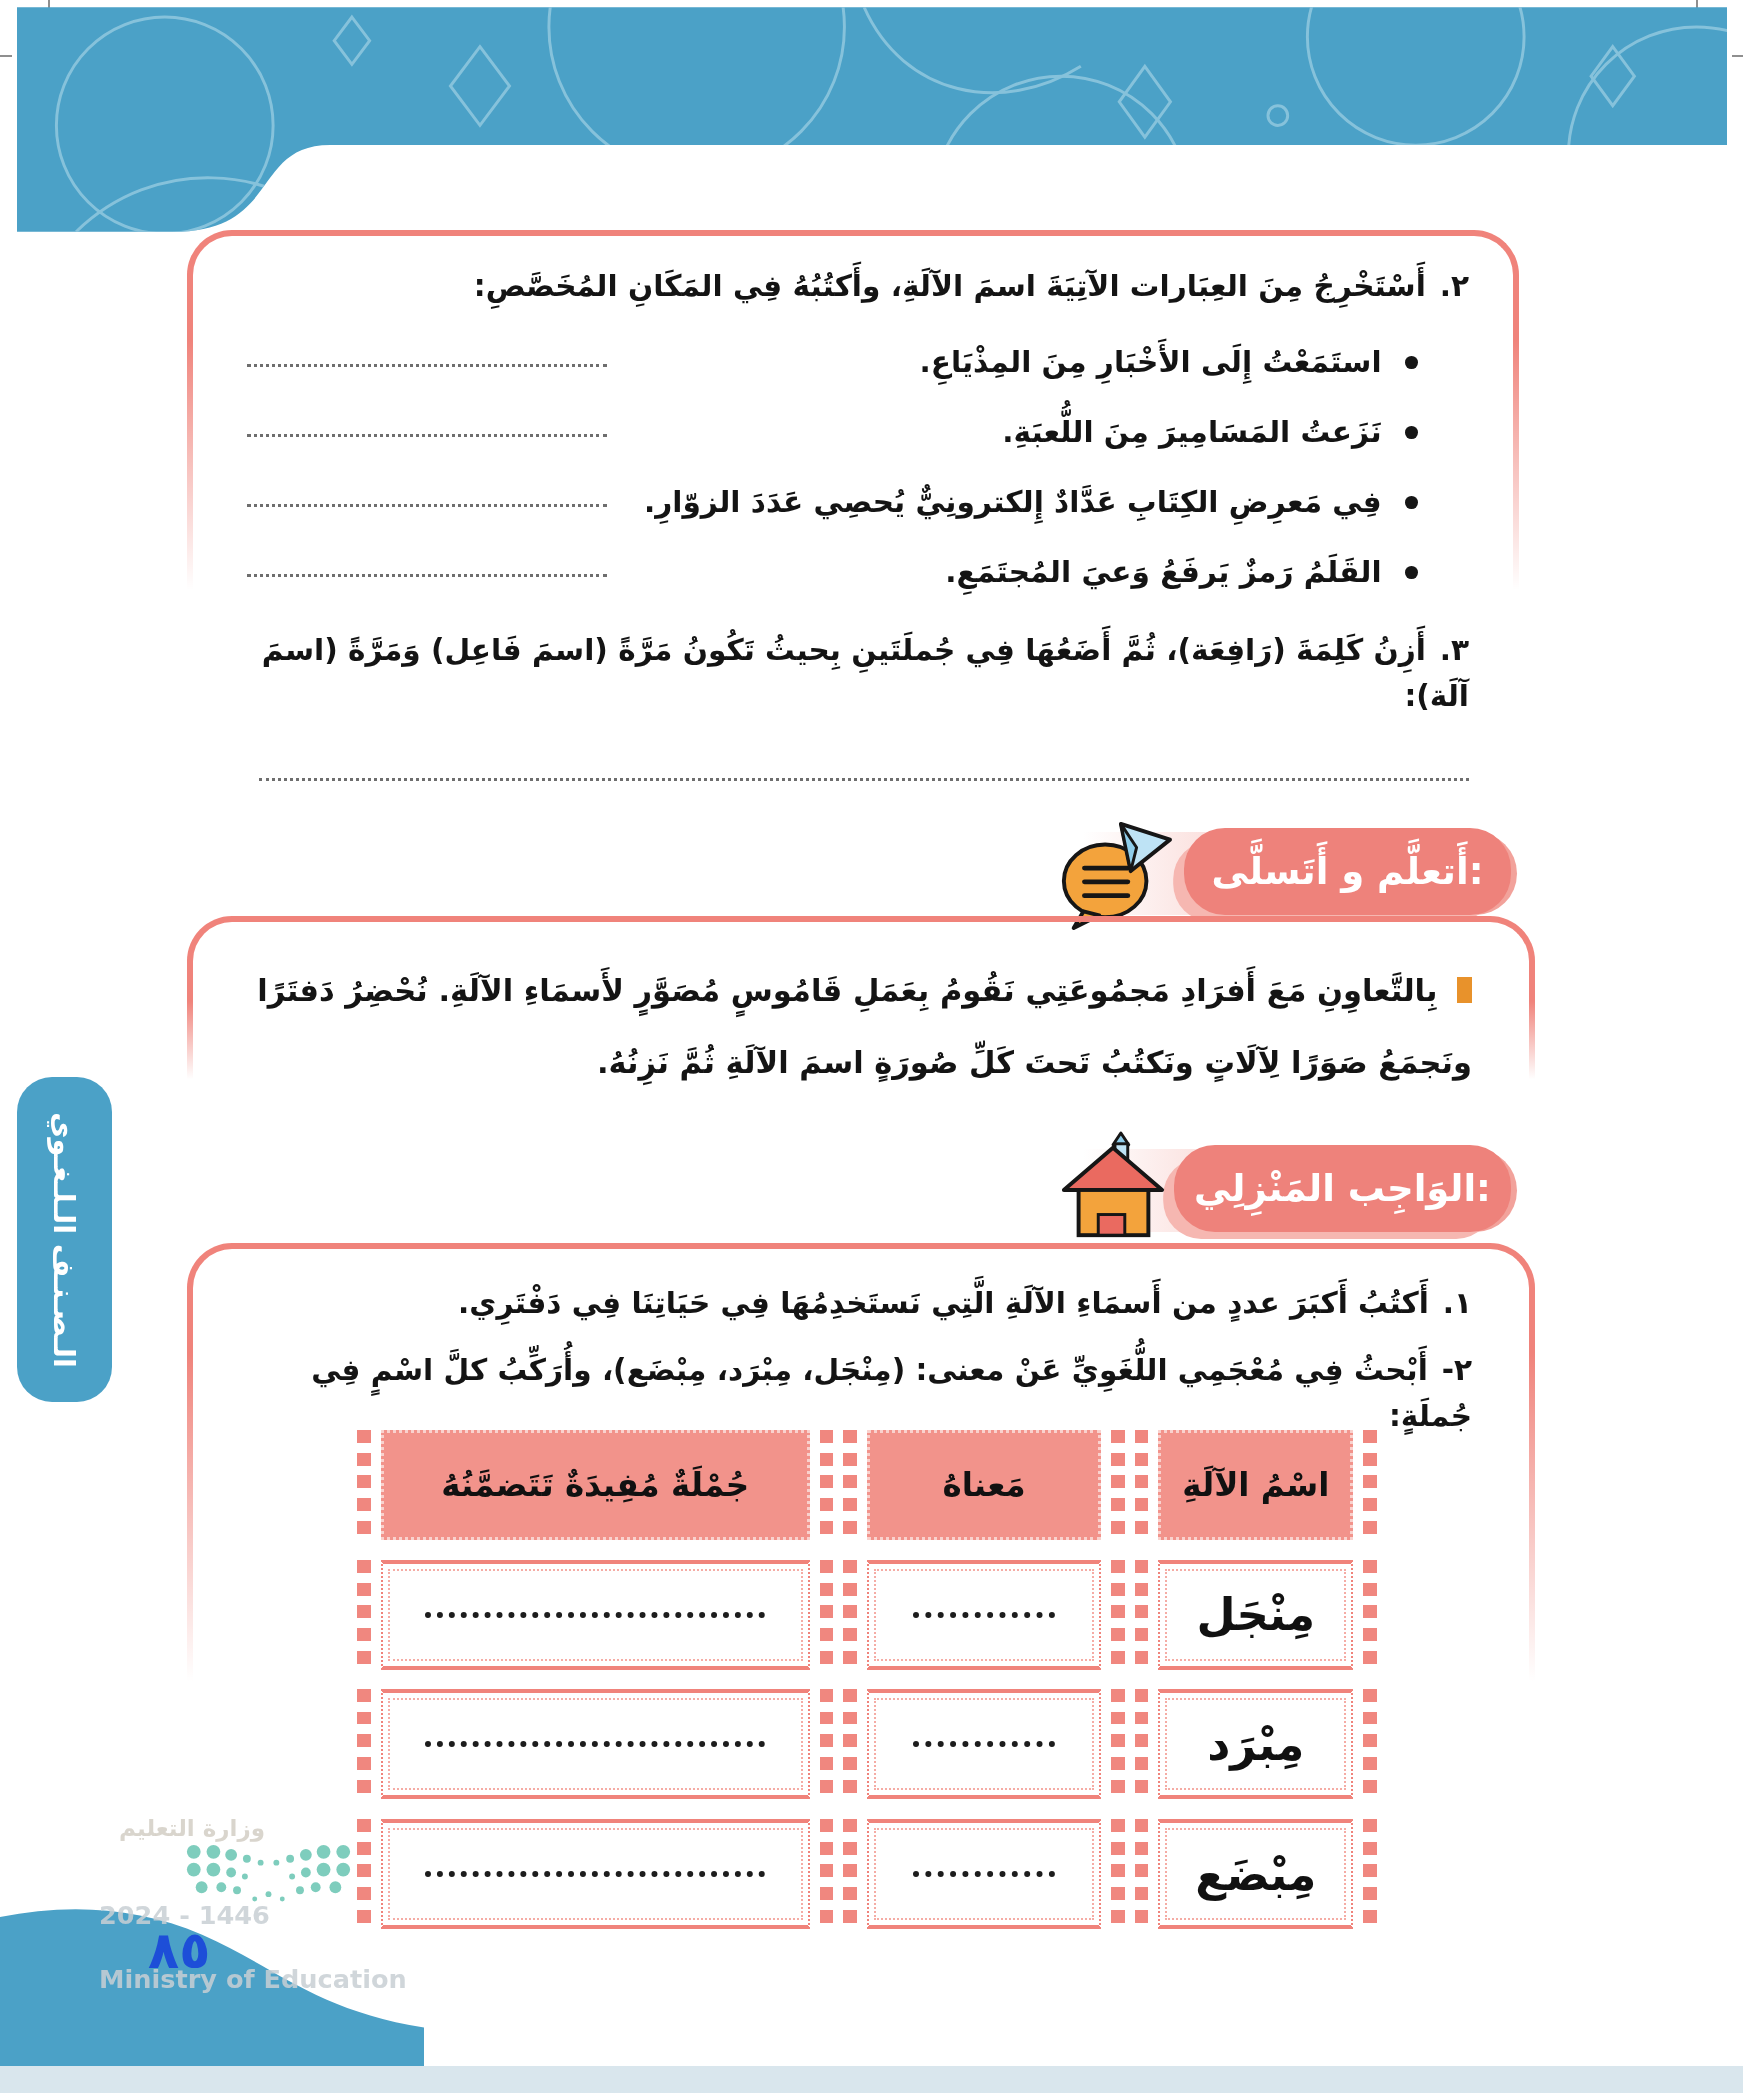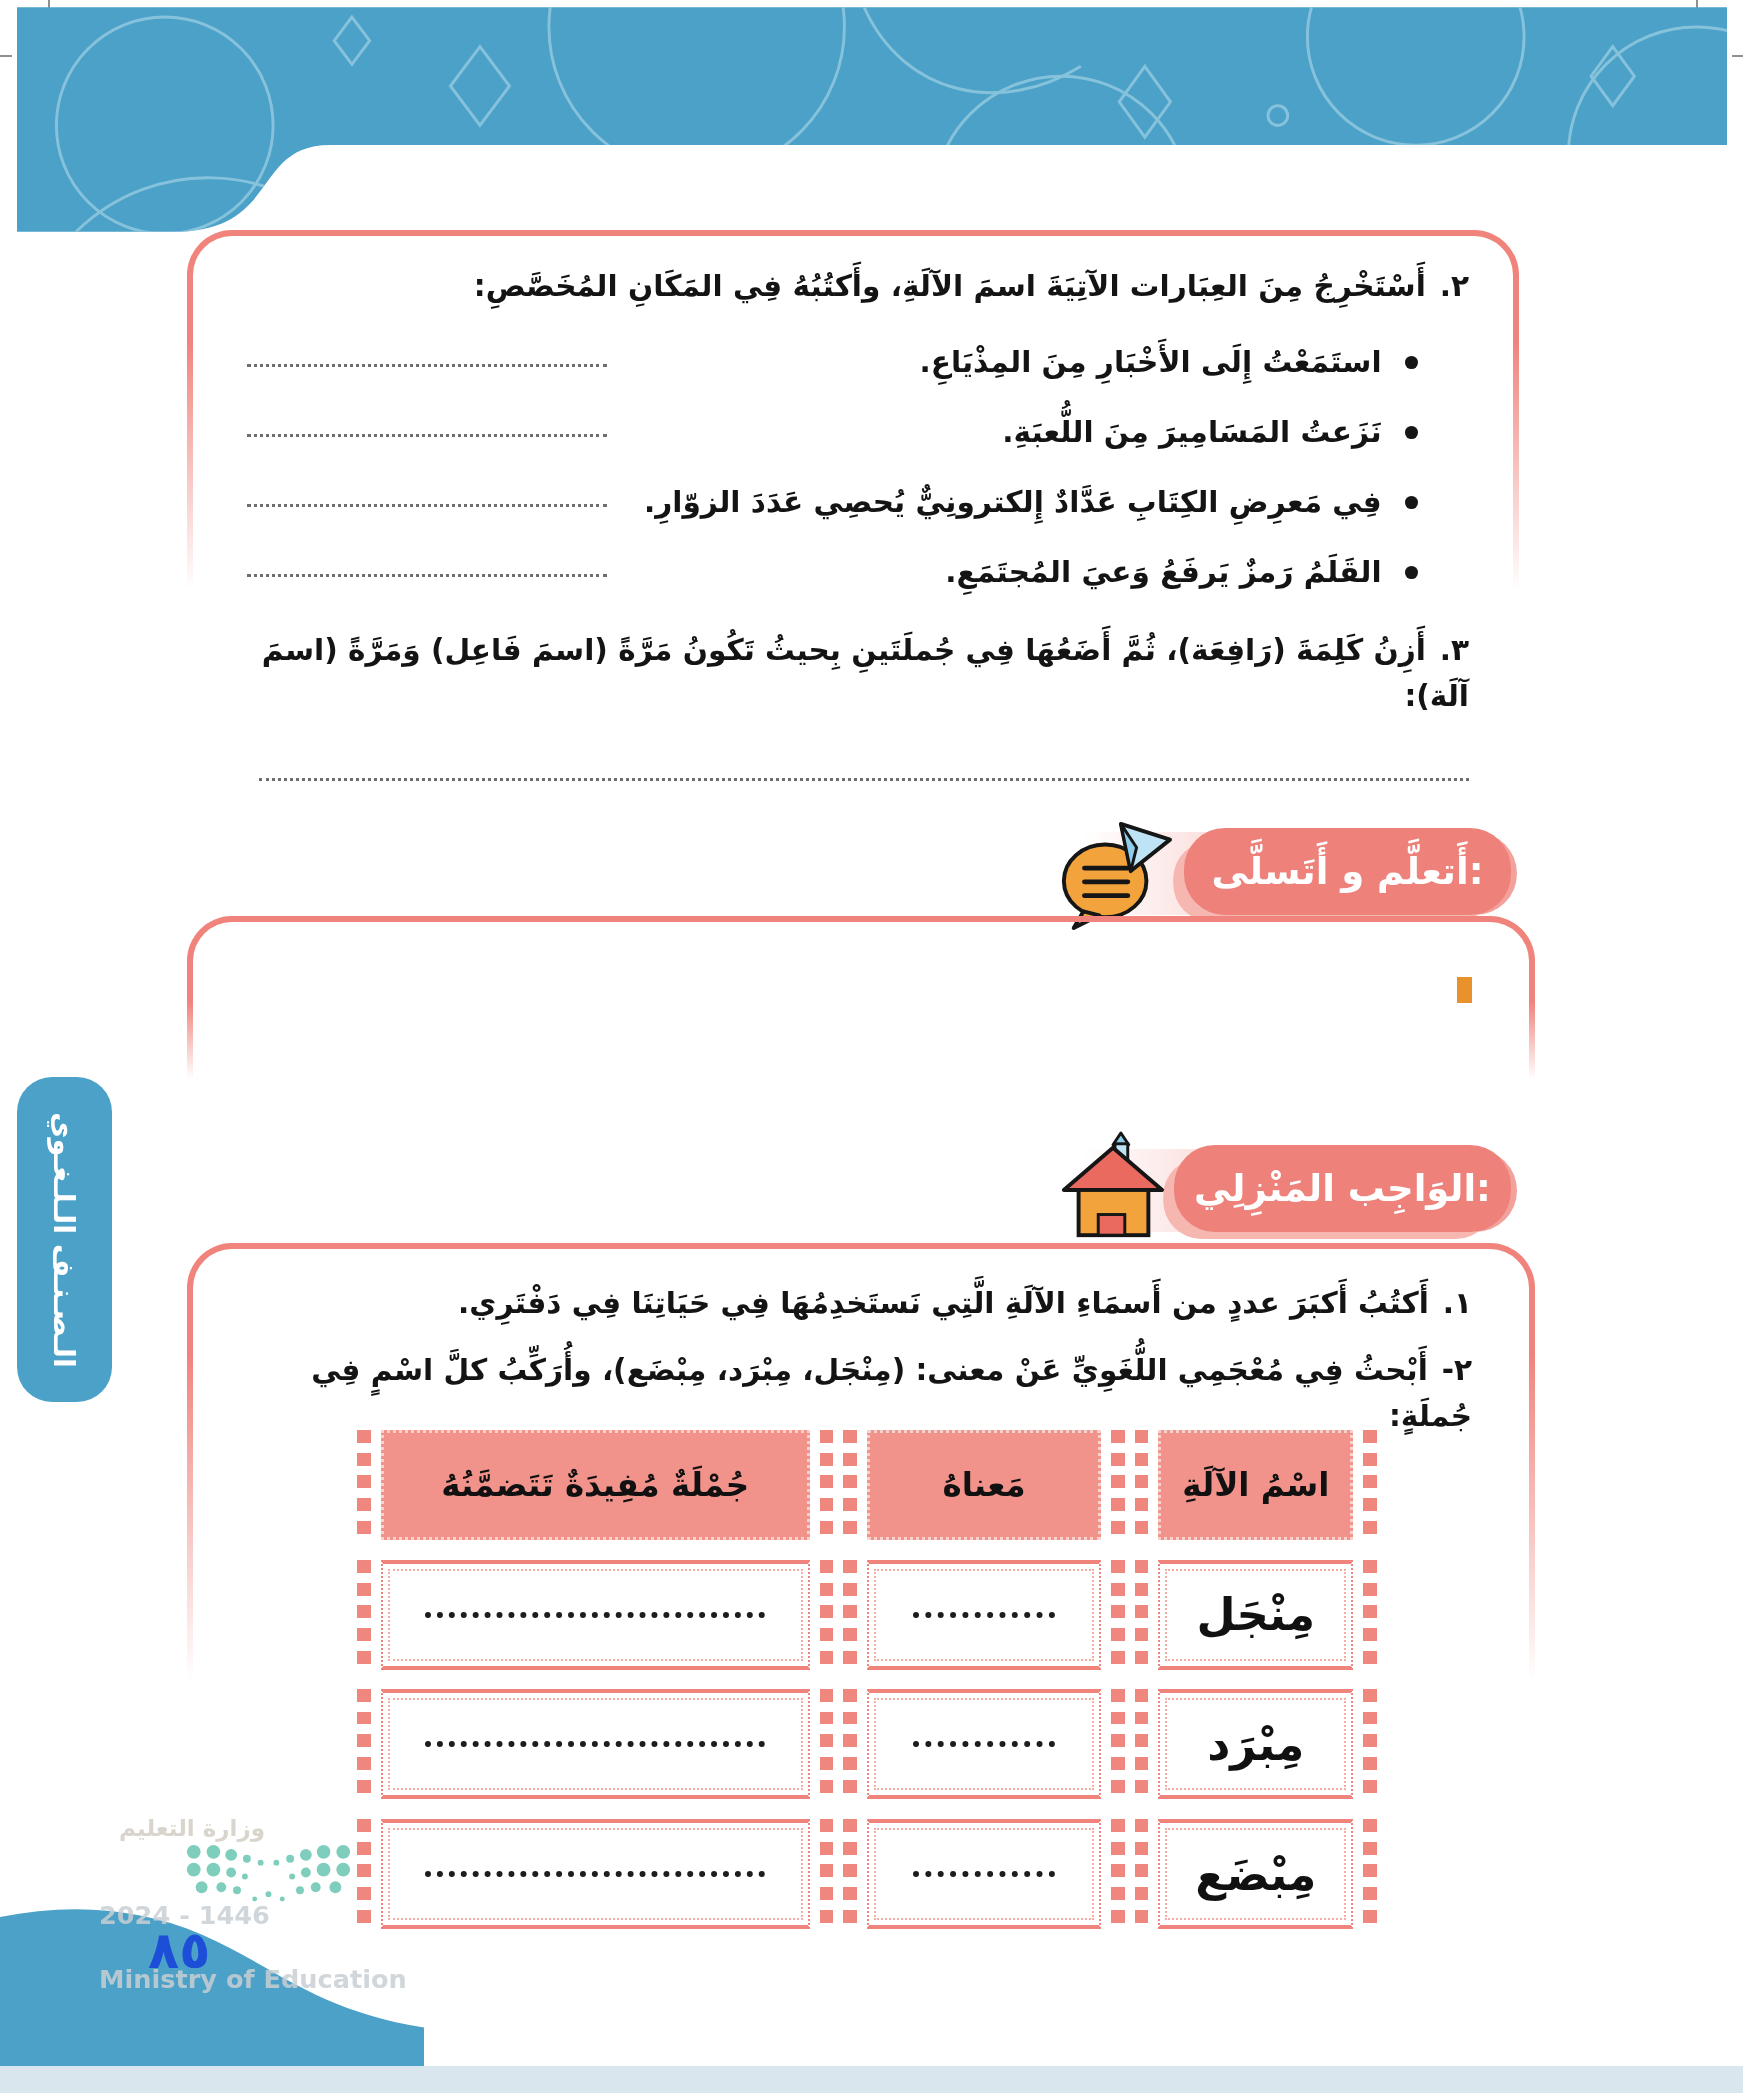--- a/index.html
+++ b/index.html
@@ -162,21 +162,21 @@
     <line x1="33" y1="67" x2="77" y2="67" stroke="#161616" stroke-width="5" stroke-linecap="round"></line>
     <line x1="33" y1="81" x2="77" y2="81" stroke="#161616" stroke-width="5" stroke-linecap="round"></line>
     <polygon points="70,8 120,24 80,56" fill="#BEE3F5" stroke="#161616" stroke-width="4" stroke-linejoin="round"></polygon>
     <polygon points="70,8 86,32 80,56" fill="#8FCDEA" stroke="#161616" stroke-width="3" stroke-linejoin="round"></polygon>
   </svg>
 
   <div class="ex-box rtl" style="left:187px;top:916px;width:1348px;height:225px;padding:33px 57px 0 57px;">
     <div class="fade l" style="top:79px;"></div>
     <div class="fade r" style="top:79px;"></div>
     <div class="learn-par">
-      <span class="sq-bullet"></span>
+      <span class="sq-bullet"></span><span>بِالتَّعاوِنِ مَعَ أَفرَادِ مَجمُوعَتِي نَقُومُ بِعَمَلِ قَامُوسٍ مُصَوَّرٍ لأَسمَاءِ الآلَةِ. نُحْضِرُ دَفتَرًا ونَجمَعُ صَوَرًا لِآلَاتٍ ونَكتُبُ تَحتَ كَلِّ صُورَةٍ اسمَ الآلَةِ ثُمَّ نَزِنُهُ.</span>
     </div>
   </div>
 
   <div class="label-tail" style="left:1024px;top:1149px;width:493px;height:83px;"></div>
   <div class="label-pill" style="left:1174px;top:1145px;width:337px;height:87px;">
     <span>الوَاجِب المَنْزِلِي:</span>
   </div>
   <svg class="sec-icon" style="left:1056px;top:1131px;" width="114" height="114" viewBox="0 0 116 116">
     <polygon points="66,2 74,14 58,14" fill="#8FCDEA" stroke="#161616" stroke-width="3" stroke-linejoin="round"></polygon>
     <rect x="60" y="13" width="13" height="32" fill="#BEE3F5" stroke="#161616" stroke-width="3"></rect>

